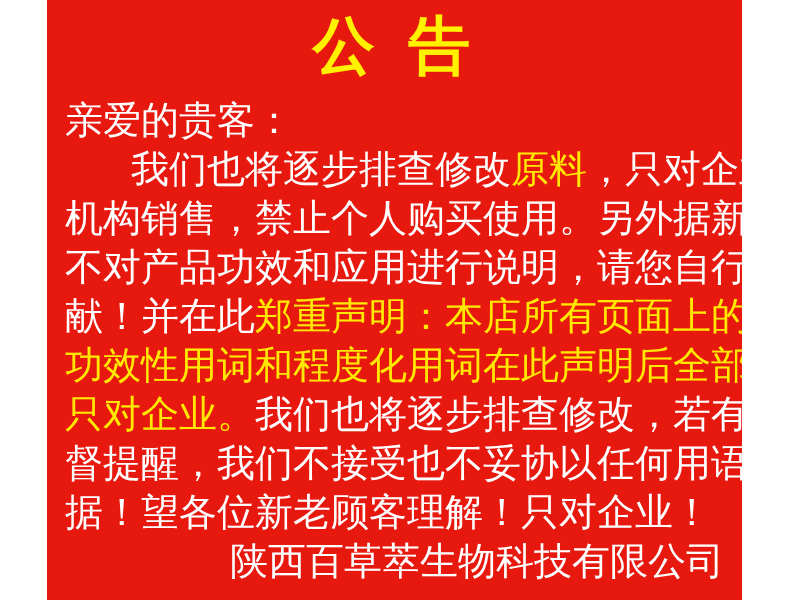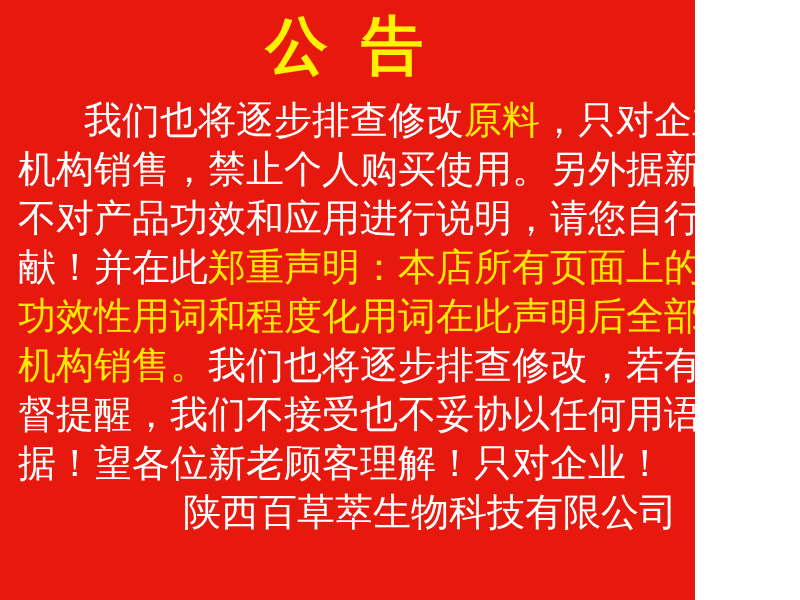--- a/index.html
+++ b/index.html
@@ -11,20 +11,21 @@
     height: 600px;
     overflow: hidden;
     font-family: "DejaVu Sans", "Liberation Sans", sans-serif;
   }
   .notice {
     width: 695px;
     height: 600px;
     background: var(--bg, #e7190f);
     box-sizing: border-box;
     overflow: hidden;
+    margin-left: 47px;
   }
   .title {
     text-align: center;
     color: var(--title, #fff100);
     font-size: 62px;
     font-weight: bold;
     line-height: 92px;
     height: 96px;
     letter-spacing: 6px;
     white-space: pre;
@@ -58,25 +59,26 @@
     white-space: nowrap;
     padding-left: 16px;
   }
 </style>
 </head>
 <body>
 
 <div class="notice">
   <div class="title">公 告</div>
   <div class="body-text">
+    <div class="salutation">亲爱的贵客：</div>
     <div>
         <div class="line indent"><span>我们也将逐步排查修改</span><span class="hl">原料</span><span>，只对企业、科研</span></div>
         <div class="line"><span>机构销售，禁止个人购买使用。另外据新广告发要求，</span></div>
         <div class="line"><span>不对产品功效和应用进行说明，请您自行查阅想问文</span></div>
         <div class="line"><span>献！并在此</span><span class="hl">郑重声明：本店所有页面上的绝对化用词，</span></div>
         <div class="line"><span class="hl">功效性用词和程度化用词在此声明后全部失效，不作为</span></div>
-        <div class="line"><span class="hl">机构销售。</span><span>我们也将逐步排查修改，若有遗漏请何为监</span></div>
+        <div class="line"><span class="hl">只对企业。</span><span>我们也将逐步排查修改，若有遗漏请何为监</span></div>
         <div class="line"><span>督提醒，我们不接受也不妥协以任何用语作为赔付依</span></div>
         <div class="line"><span>据！望各位新老顾客理解！只对企业！</span></div>
       </div>
   </div>
   <div class="signature">陕西百草萃生物科技有限公司</div>
 </div>
 
 </body></html>

